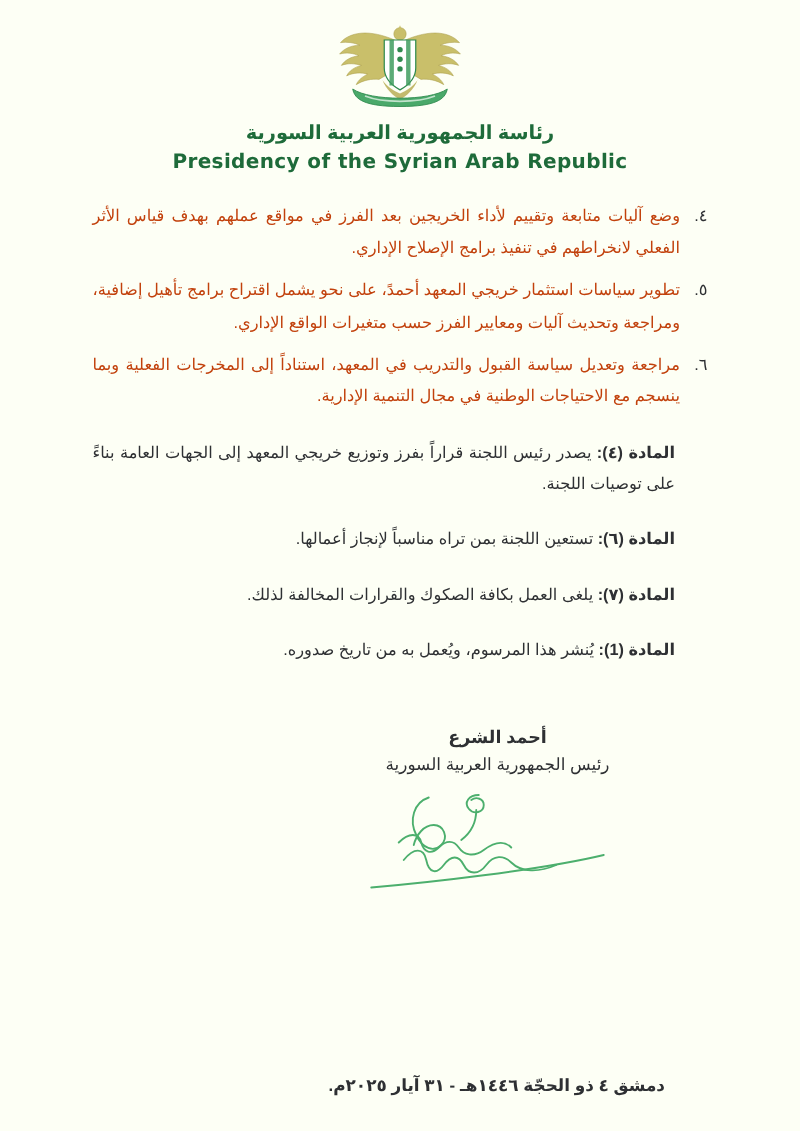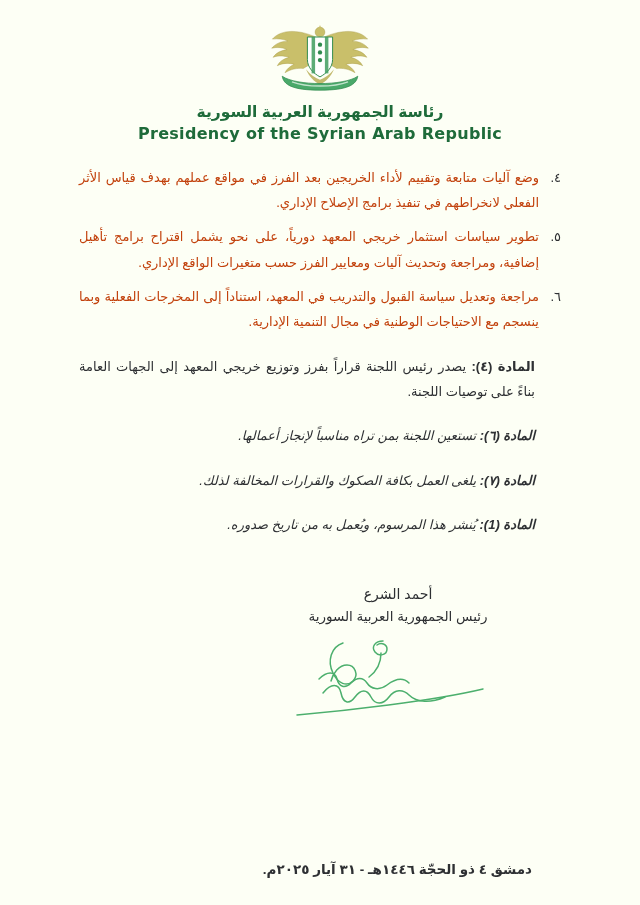--- a/index.html
+++ b/index.html
@@ -14,21 +14,21 @@
     font-family: "Liberation Sans", "DejaVu Sans", sans-serif;
     color: #2e3033;
     overflow: hidden;
     position: relative;
   }
 
   .page {
     width: 640px;
     height: 905px;
     box-sizing: border-box;
-    padding: 5px;
+    padding: 0;
     position: relative;
   }
 
   
   .header {
     text-align: center;
     padding-top: 18px;
   }
   .emblem {
     display: block;
@@ -93,40 +93,39 @@
     font-size: 13px;
     line-height: 1.95;
     text-align: justify;
     text-align-last: right;
     color: #2e3033;
     padding-right: 26px;
   }
   .article.short {
     text-align: right;
     text-align-last: right;
-    font-style: italic;
   }
   .article .lbl {
     font-weight: bold;
   }
 
   
   .signature-block {
     margin-top: 46px;
     text-align: center;
     padding-right: 0;
   }
   .sig-shift {
     display: inline-block;
     transform: translateX(78px);
     text-align: center;
   }
   .sig-name {
     font-size: 14px;
-    font-weight: normal;
+    font-weight: bold;
     color: #2e3033;
     line-height: 1.6;
   }
   .sig-title {
     font-size: 13.5px;
     color: #2e3033;
     line-height: 1.7;
   }
   .sig-mark {
     margin-top: 6px;
@@ -186,21 +185,21 @@
 
   <div class="body">
 
     <ol class="clauses">
       <li class="clause">
         <span class="clause-num">٤.</span>
         <span class="clause-text">وضع آليات متابعة وتقييم لأداء الخريجين بعد الفرز في مواقع عملهم بهدف قياس الأثر الفعلي لانخراطهم في تنفيذ برامج الإصلاح الإداري.</span>
       </li>
       <li class="clause">
         <span class="clause-num">٥.</span>
-        <span class="clause-text">تطوير سياسات استثمار خريجي المعهد دورياً، على نحو يشمل اقتراح برامج تأهيل إضافية، ومراجعة وتحديث آليات ومعايير الفرز حسب متغيرات الواقع الإداري.</span>
+        <span class="clause-text">تطوير سياسات استثمار خريجي المعهد أحمدً، على نحو يشمل اقتراح برامج تأهيل إضافية، ومراجعة وتحديث آليات ومعايير الفرز حسب متغيرات الواقع الإداري.</span>
       </li>
       <li class="clause">
         <span class="clause-num">٦.</span>
         <span class="clause-text">مراجعة وتعديل سياسة القبول والتدريب في المعهد، استناداً إلى المخرجات الفعلية وبما ينسجم مع الاحتياجات الوطنية في مجال التنمية الإدارية.</span>
       </li>
     </ol>
 
     <p class="article">
       <span class="lbl">المادة (٤):</span><span> يصدر رئيس اللجنة قراراً بفرز وتوزيع خريجي المعهد إلى الجهات العامة بناءً على توصيات اللجنة.</span>
     </p>

